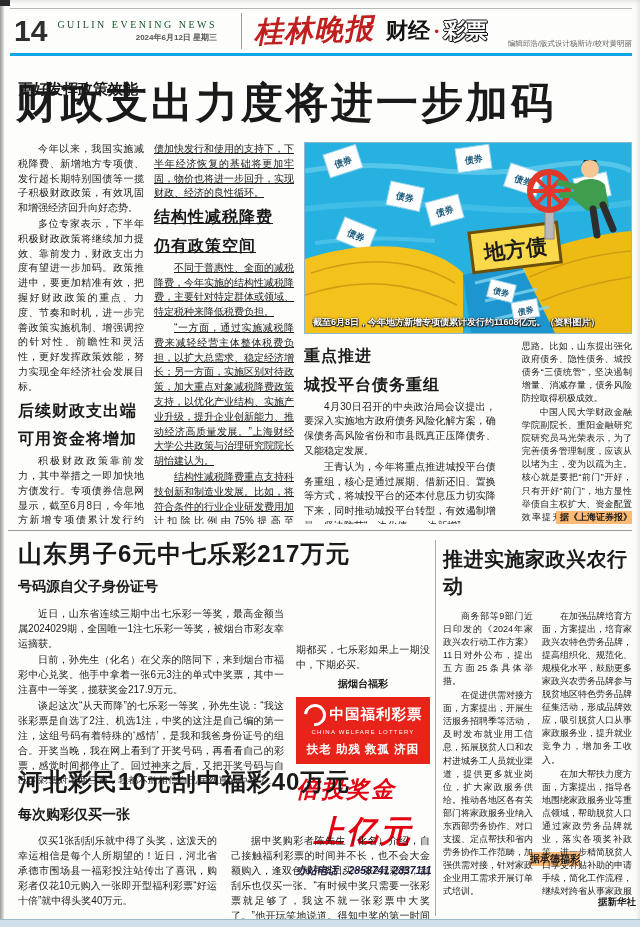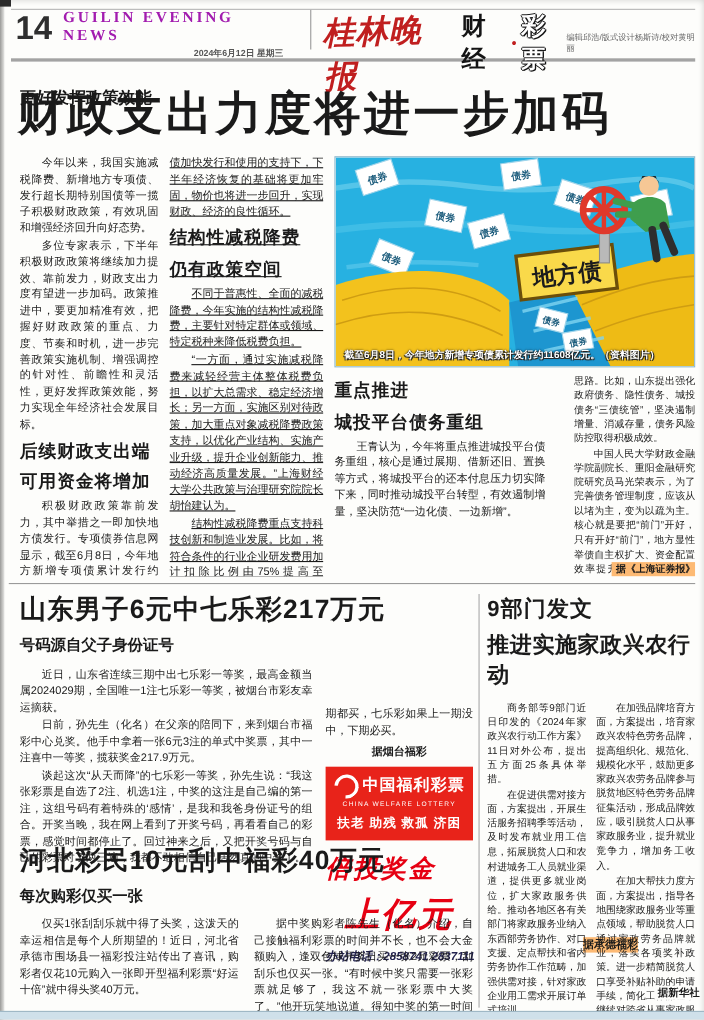--- a/index.html
+++ b/index.html
@@ -5,24 +5,24 @@
   html,body{margin:0;padding:0;background:#e9e9e7;}
   .page{position:relative;width:640px;height:927px;background:#fdfdfb;margin:0 auto;
         font-family:"Liberation Sans","DejaVu Sans",sans-serif;color:#1a1a1a;overflow:hidden;
         box-shadow:inset 0 0 6px rgba(0,0,0,.18);}
   .edge-left{position:absolute;left:0;top:0;width:4px;height:927px;background:linear-gradient(90deg,#9a9a98,#e6e6e4);}
   .corner-mark{position:absolute;left:0;top:0;width:10px;height:6px;background:#2c2c2c;}
   .bottom-strip{position:absolute;left:0;bottom:0;width:640px;height:7px;background:#cfe0ea;border-top:1px solid #9fb8c6;}
 
   
   .header{position:absolute;left:10px;top:8px;width:622px;height:44px;border-top:1px solid #b5b5b5;
-          border-bottom:3px solid #a3a3a3;display:flex;align-items:flex-start;}
+          border-bottom:3px solid #0ea5e9;display:flex;align-items:center;}
   .pageno{font-size:30px;font-weight:900;color:#2f2f2f;margin:0 10px 0 4px;}
   .mast-en-wrap{display:flex;flex-direction:column;align-items:flex-end;margin-right:12px;}
-  .mast-en{font-family:"Liberation Serif","DejaVu Serif",serif;font-size:14px;letter-spacing:2.5px;color:#a21caf;font-weight:bold;}
+  .mast-en{font-family:"Liberation Serif","DejaVu Serif",serif;font-size:10px;letter-spacing:2.5px;color:#14532d;}
   .mast-date{font-size:8px;font-weight:700;color:#555;margin-top:2px;}
   .vdiv{width:1px;height:36px;background:#9a9a9a;margin:0 12px;}
   .mast-cn{font-family:"DejaVu Serif","Liberation Serif",serif;font-size:29px;font-weight:900;font-style:italic;
            color:#c01f1f;transform:rotate(-2deg);letter-spacing:1px;margin-right:12px;}
   .section{font-size:22px;font-weight:900;color:#141414;display:flex;align-items:center;font-family:Liberation Serif, serif;}
   .section .dot{color:#c01f1f;margin:0 3px;}
   .section .outline{color:#fff;text-shadow:-1px 0 #141414,1px 0 #141414,0 -1px #141414,0 1px #141414,1px 1px #141414;}
   .credits{margin-left:auto;font-size:7.5px;color:#666;align-self:flex-end;padding-bottom:4px;}
 
   
@@ -197,20 +197,21 @@
             <path d="M272,44 L255,40 M274,52 L257,52" stroke="#3f9e4d" stroke-width="6" stroke-linecap="round"></path>
             <path d="M288,66 L292,92 M298,62 L308,86" stroke="#2e2e2e" stroke-width="7" stroke-linecap="round"></path>
           </g>
         </svg>
         <div class="photo-caption">截至6月8日，今年地方新增专项债累计发行约11608亿元。（资料图片）</div>
       </div>
       <div class="below-photo">
         <div class="lead-col3">
             <div class="colsub">重点推进</div>
             <div class="colsub">城投平台债务重组</div>
+            <div class="para">4月30日召开的中央政治局会议提出，要深入实施地方政府债务风险化解方案，确保债务高风险省份和市县既真正压降债务、又能稳定发展。</div>
             <div class="para">王青认为，今年将重点推进城投平台债务重组，核心是通过展期、借新还旧、置换等方式，将城投平台的还本付息压力切实降下来，同时推动城投平台转型，有效遏制增量，坚决防范“一边化债、一边新增”。</div>
           </div>
         <div class="lead-col4">
           <div>
               <div class="para noindent">思路。比如，山东提出强化政府债务、隐性债务、城投债务“三债统管”，坚决遏制增量、消减存量，债务风险防控取得积极成效。</div>
               <div class="para">中国人民大学财政金融学院副院长、重阳金融研究院研究员马光荣表示，为了完善债务管理制度，应该从以堵为主，变为以疏为主。核心就是要把“前门”开好，只有开好“前门”，地方显性举债自主权扩大、资金配置效率提升，才能有助于堵好“后门”。同时，构建行政约束、市场约束和外部监督相结合的政府债务管理制度，最终才能实现合理配置显性债务和有效抑制隐性债务的目标。</div>
             </div>
           <div class="lead-source">据《上海证券报》</div>
         </div>
       </div>
@@ -258,21 +259,20 @@
     <div class="art-headline">河北彩民10元刮中福彩40万元</div>
     <div class="art-subhead">每次购彩仅买一张</div>
     <div class="hb-body">
         <div class="para">仅买1张刮刮乐就中得了头奖，这泼天的幸运相信是每个人所期望的！近日，河北省承德市围场县一福彩投注站传出了喜讯，购彩者仅花10元购入一张即开型福利彩票“好运十倍”就中得头奖40万元。</div>
         <div class="para">据中奖购彩者陈先生（化名）介绍，自己接触福利彩票的时间并不长，也不会大金额购入，逢双色球开奖日买一张2元彩票，刮刮乐也仅买一张。“有时候中奖只需要一张彩票就足够了，我这不就一张彩票中大奖了。”他开玩笑地说道。得知中奖的第一时间陈先生就电话联系承德市福彩中心，沟通兑奖相关事宜，并于中奖次日在承德市福彩中心完成兑奖。</div>
       </div>
   </div>
   <div class="hb-attr">据承德福彩</div>
 
   <div class="jiazheng">
-    <div class="jz-h1">9部门发文</div>
     <div class="jz-h2">推进实施家政兴农行动</div>
     <div class="jz-body">
         <div class="para">商务部等9部门近日印发的《2024年家政兴农行动工作方案》11日对外公布，提出五方面25条具体举措。</div>
         <div class="para">在促进供需对接方面，方案提出，开展生活服务招聘季等活动，及时发布就业用工信息，拓展脱贫人口和农村进城务工人员就业渠道，提供更多就业岗位，扩大家政服务供给。推动各地区各有关部门将家政服务业纳入东西部劳务协作、对口支援、定点帮扶和省内劳务协作工作范畴，加强供需对接，针对家政企业用工需求开展订单式培训。</div>
         <div class="para">在加强品牌培育方面，方案提出，培育家政兴农特色劳务品牌，提高组织化、规范化、规模化水平，鼓励更多家政兴农劳务品牌参与脱贫地区特色劳务品牌征集活动，形成品牌效应，吸引脱贫人口从事家政服务业，提升就业竞争力，增加务工收入。</div>
         <div class="para">在加大帮扶力度方面，方案提出，指导各地围绕家政服务业等重点领域，帮助脱贫人口通过家政劳务品牌就业，落实各项奖补政策。进一步精简脱贫人口享受补贴补助的申请手续，简化工作流程，继续对跨省从事家政服务业的脱贫人口发放一次性交通补助，加大对家政企业金融支持力度。</div>
       </div>
   </div>
   <div class="jz-attr">据新华社</div>
 

